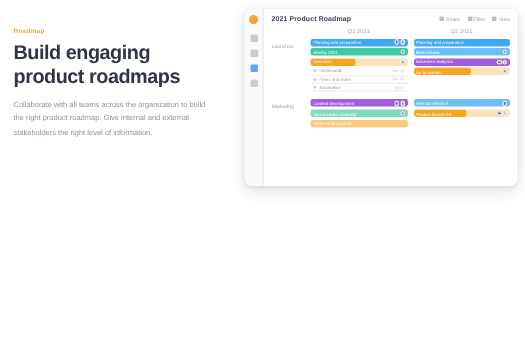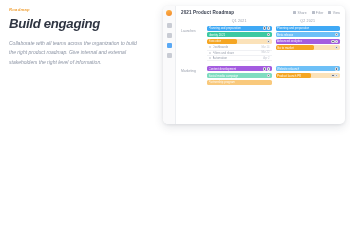--- a/index.html
+++ b/index.html
@@ -7,22 +7,21 @@
     width: 350px; height: 144px;
     background: #ffffff;
     font-family: "Liberation Sans", sans-serif;
     overflow: hidden;
   }
   .page { position: relative; width: 350px; height: 144px; display: flex; }
 
   
   .left-col {
     width: 155px;
-    padding: 7px 9px 0 9px;
-    font-style: italic;
+    padding: 18px 9px 0 9px;
   }
   .eyebrow {
     font-size: 4.2px;
     font-weight: bold;
     letter-spacing: .25px;
     color: #f0a33c;
     margin-bottom: 4px;
   }
   .headline {
     font-size: 13.2px;
@@ -191,20 +190,21 @@
 </style>
 </head>
 <body>
 
 <div class="page">
 
   <div class="left-col">
     <div class="eyebrow">Roadmap</div>
     <div class="headline">
       <div>Build engaging</div>
+      <div>product roadmaps</div>
     </div>
     <div class="body-copy">Collaborate with all teams across the organization to build the right product roadmap. Give internal and external stakeholders the right level of information.</div>
   </div>
 
   <div class="right-col">
     <div class="app-window">
 
       <div class="app-sidebar">
         <div class="logo-icon"></div>
         <div class="nav-icon"></div>

